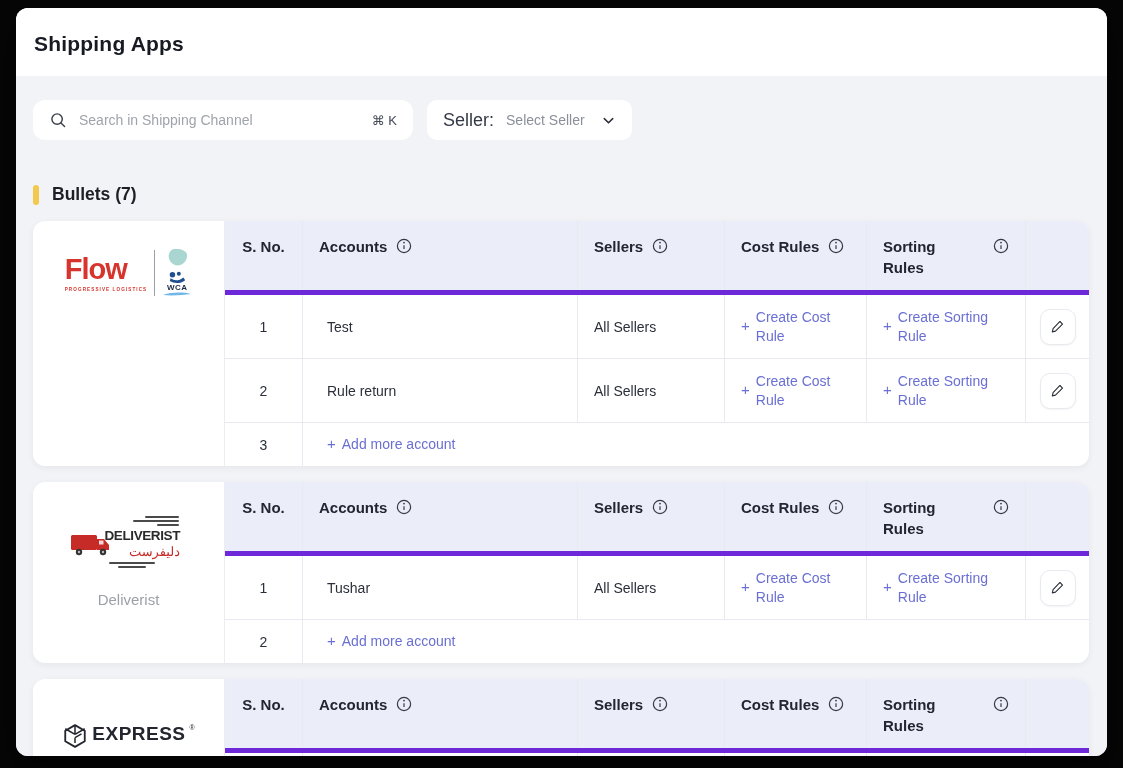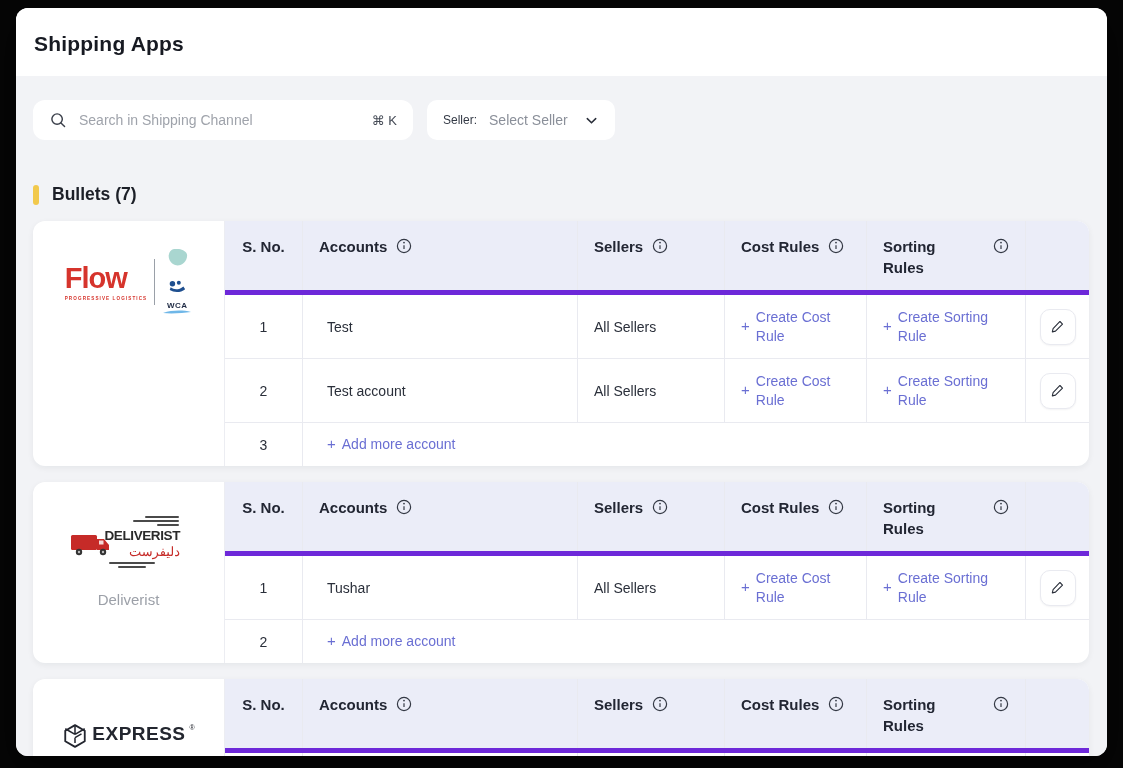--- a/index.html
+++ b/index.html
@@ -24,21 +24,21 @@
   .search-box {
     width:380px; height:40px; background:#fff; border-radius:12px;
     display:flex; align-items:center; gap:12px; padding:0 16px; cursor:text;
   }
   .search-placeholder { font-size:14px; color:#9FA3AB; flex:1; }
   .search-shortcut { font-size:13px; color:#444A55; }
   .seller-box {
     height:40px; background:#fff; border-radius:10px;
     display:flex; align-items:center; gap:12px; padding:0 16px 0 16px; cursor:pointer;
   }
-  .seller-label { font-size:12px; color:#333945; }
+  .seller-label { font-size:18px; color:#333945; }
   .seller-value { font-size:14px; color:#8A8F99; margin-right:4px; }
 
   .section-head { margin-top:44px; display:flex; align-items:center; gap:13px; }
   .section-bar { width:6px; height:20px; border-radius:3px; background:#F2C94C; }
   .section-title { font-size:17.5px; font-weight:700; color:#1C1F27; }
 
   .card {
     margin-top:16px; width:1056px; background:#fff; border-radius:12px;
     display:flex; overflow:hidden; box-shadow:0 2px 6px rgba(23,26,31,.06);
   }
@@ -86,21 +86,21 @@
     width:36px; height:36px; background:#fff; border:1px solid #E9EAF0; border-radius:10px;
     display:flex; align-items:center; justify-content:center; cursor:pointer;
     box-shadow:0 1px 2px rgba(16,24,40,.05);
   }
 
   
   .flow-logo { display:flex; align-items:center; gap:7px; margin-top:8px; }
   .flow-word { font-size:29px; font-weight:800; color:#D6342C; letter-spacing:-1px; line-height:1; }
   .flow-sub { font-size:4.6px; font-weight:700; color:#D6342C; letter-spacing:1.1px; margin-top:3px; white-space:nowrap; }
   .flow-sep { width:1px; height:46px; background:#9AA0A8; }
-  .flow-emblem { display:flex; flex-direction:column; align-items:center; gap:10px; }
+  .flow-emblem { display:flex; flex-direction:column; align-items:center; gap:1px; }
   .wca-row { display:flex; flex-direction:column; align-items:center; line-height:1; }
   .wca { font-size:8px; font-weight:800; color:#1E2A44; letter-spacing:.5px; }
 
   .dlv-logo { display:flex; flex-direction:column; margin-top:14px; width:120px; }
   .dlv-lines { display:flex; flex-direction:column; gap:2.5px; }
   .dlv-lines span { display:block; height:1.6px; background:#4A4A4A; border-radius:1px; }
   .dlv-lines.top { align-items:flex-end; padding-right:10px; }
   .dlv-lines.bottom { align-items:center; padding-left:6px; margin-top:3px; }
   .dlv-row { display:flex; align-items:center; margin-top:3px; }
   .dlv-text { margin-left:-8px; display:flex; flex-direction:column; align-items:flex-end; }
@@ -232,21 +232,21 @@
               <button class="edit-btn">
             <svg width="17" height="17" viewBox="0 0 20 20">
                   <path d="M12.9 4.1l3 3L7.6 15.4l-3.7.9.9-3.7 8.1-8.5z" fill="none" stroke="#2A2F3A" stroke-width="1.3" stroke-linejoin="round"></path>
                 </svg>
           </button>
             </div>
         </div>
 
         <div class="trow">
           <div class="td center">2</div>
-          <div class="td accounts">Test account</div>
+          <div class="td accounts">Rule return</div>
           <div class="td">All Sellers</div>
           <div class="td">
               <span class="link">
                 <span class="plus">+</span>
                 <span class="lbl">Create Cost Rule</span>
               </span>
             </div>
           <div class="td">
               <span class="link">
                 <span class="plus">+</span>

